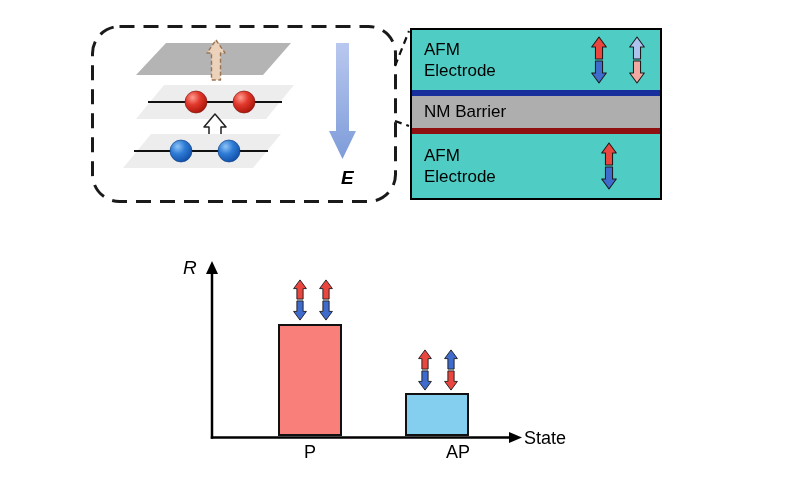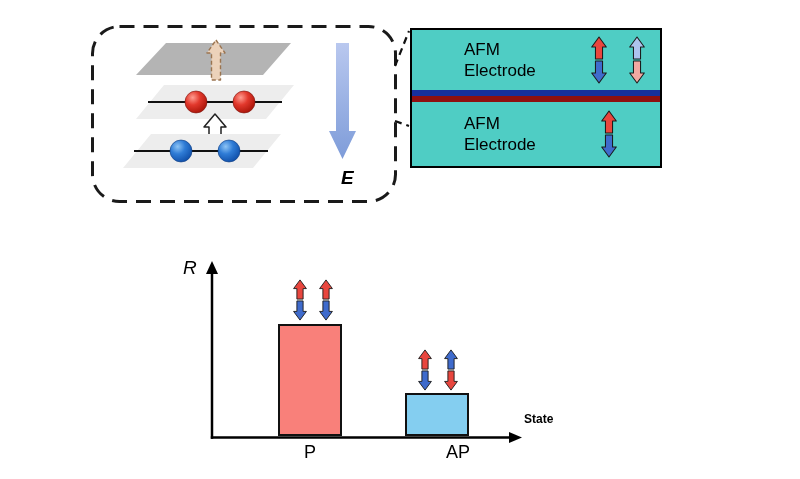--- a/index.html
+++ b/index.html
@@ -17,32 +17,32 @@
   .overlay { position:absolute; left:0; top:0; pointer-events:none; }
 
   
   .stack { position:absolute; left:410px; top:28px; width:252px; border:2.5px solid #000; box-sizing:border-box; background:#fff; }
   .layer { position:relative; width:100%; }
   .layer.teal { background:var(--teal); }
   .layer.gray { background:var(--nm_gray); }
   .strip { width:100%; height:6px; }
   .layer-label {
     position:absolute; left:12px; top:50%; transform:translateY(-50%);
-    font-size:17px; line-height:1.25; white-space:pre-line; color:#000;margin-left:40px;
+    font-size:17px; line-height:1.25; white-space:pre-line; color:#000;
   }
   .spin { position:absolute; }
 
   
   .bar { position:absolute; bottom:43px; width:64px; border:2px solid #111; box-sizing:border-box; }
   .bar.p  { left:278px; }
   .bar.ap { left:405px; }
   .cat-label { position:absolute; top:442px; width:64px; text-align:center; font-size:18px; }
   .cat-label.p  { left:278px; }
   .cat-label.ap { left:426px; }
-  .xlabel { position:absolute; left:524px; top:412px; font-size:12px;font-weight:bold; }
+  .xlabel { position:absolute; left:524px; top:428px; font-size:18px; }
   .ylabel { position:absolute; left:183px; top:257px; font-size:19px; font-style:italic; }
 </style>
 </head>
 <body>
 
 <div class="canvas">
 
   <svg class="dashed-box-svg" width="308" height="180" viewBox="0 0 308 180">
     <rect x="2.5" y="2.5" width="303" height="175" rx="27" fill="none" stroke="#1a1a1a" stroke-width="3" stroke-dasharray="15 9"></rect>
   </svg>
@@ -102,20 +102,23 @@
       <svg class="spin" style="right:52px; top:6px; --up:var(--spin_red); --dn:var(--spin_blue)" width="18" height="48" viewBox="0 0 16 46">
         <polygon points="8,1 15,10.5 11.4,10.5 11.4,22 4.6,22 4.6,10.5 1,10.5" fill="var(--up)" stroke="#1a1a1a" stroke-width="1" stroke-linejoin="round"></polygon>
         <polygon points="8,45 15,35.5 11.4,35.5 11.4,24 4.6,24 4.6,35.5 1,35.5" fill="var(--dn)" stroke="#1a1a1a" stroke-width="1" stroke-linejoin="round"></polygon>
       </svg>
       <svg class="spin" style="right:14px; top:6px; --up:var(--spin_blue_light); --dn:var(--spin_red_light)" width="18" height="48" viewBox="0 0 16 46">
         <polygon points="8,1 15,10.5 11.4,10.5 11.4,22 4.6,22 4.6,10.5 1,10.5" fill="var(--up)" stroke="#1a1a1a" stroke-width="1" stroke-linejoin="round"></polygon>
         <polygon points="8,45 15,35.5 11.4,35.5 11.4,24 4.6,24 4.6,35.5 1,35.5" fill="var(--dn)" stroke="#1a1a1a" stroke-width="1" stroke-linejoin="round"></polygon>
       </svg>
     </div>
     <div class="strip" style="background:var(--sep_blue)"></div>
+    <div class="layer gray" style="height:32px">
+      <div class="layer-label">NM Barrier</div>
+    </div>
     <div class="strip" style="background:var(--sep_red)"></div>
     <div class="layer teal" style="height:64px">
       <div class="layer-label">AFM
 Electrode</div>
       <svg class="spin" style="right:42px; top:8px; --up:var(--spin_red); --dn:var(--spin_blue)" width="18" height="48" viewBox="0 0 16 46">
         <polygon points="8,1 15,10.5 11.4,10.5 11.4,22 4.6,22 4.6,10.5 1,10.5" fill="var(--up)" stroke="#1a1a1a" stroke-width="1" stroke-linejoin="round"></polygon>
         <polygon points="8,45 15,35.5 11.4,35.5 11.4,24 4.6,24 4.6,35.5 1,35.5" fill="var(--dn)" stroke="#1a1a1a" stroke-width="1" stroke-linejoin="round"></polygon>
       </svg>
     </div>
   </div>

